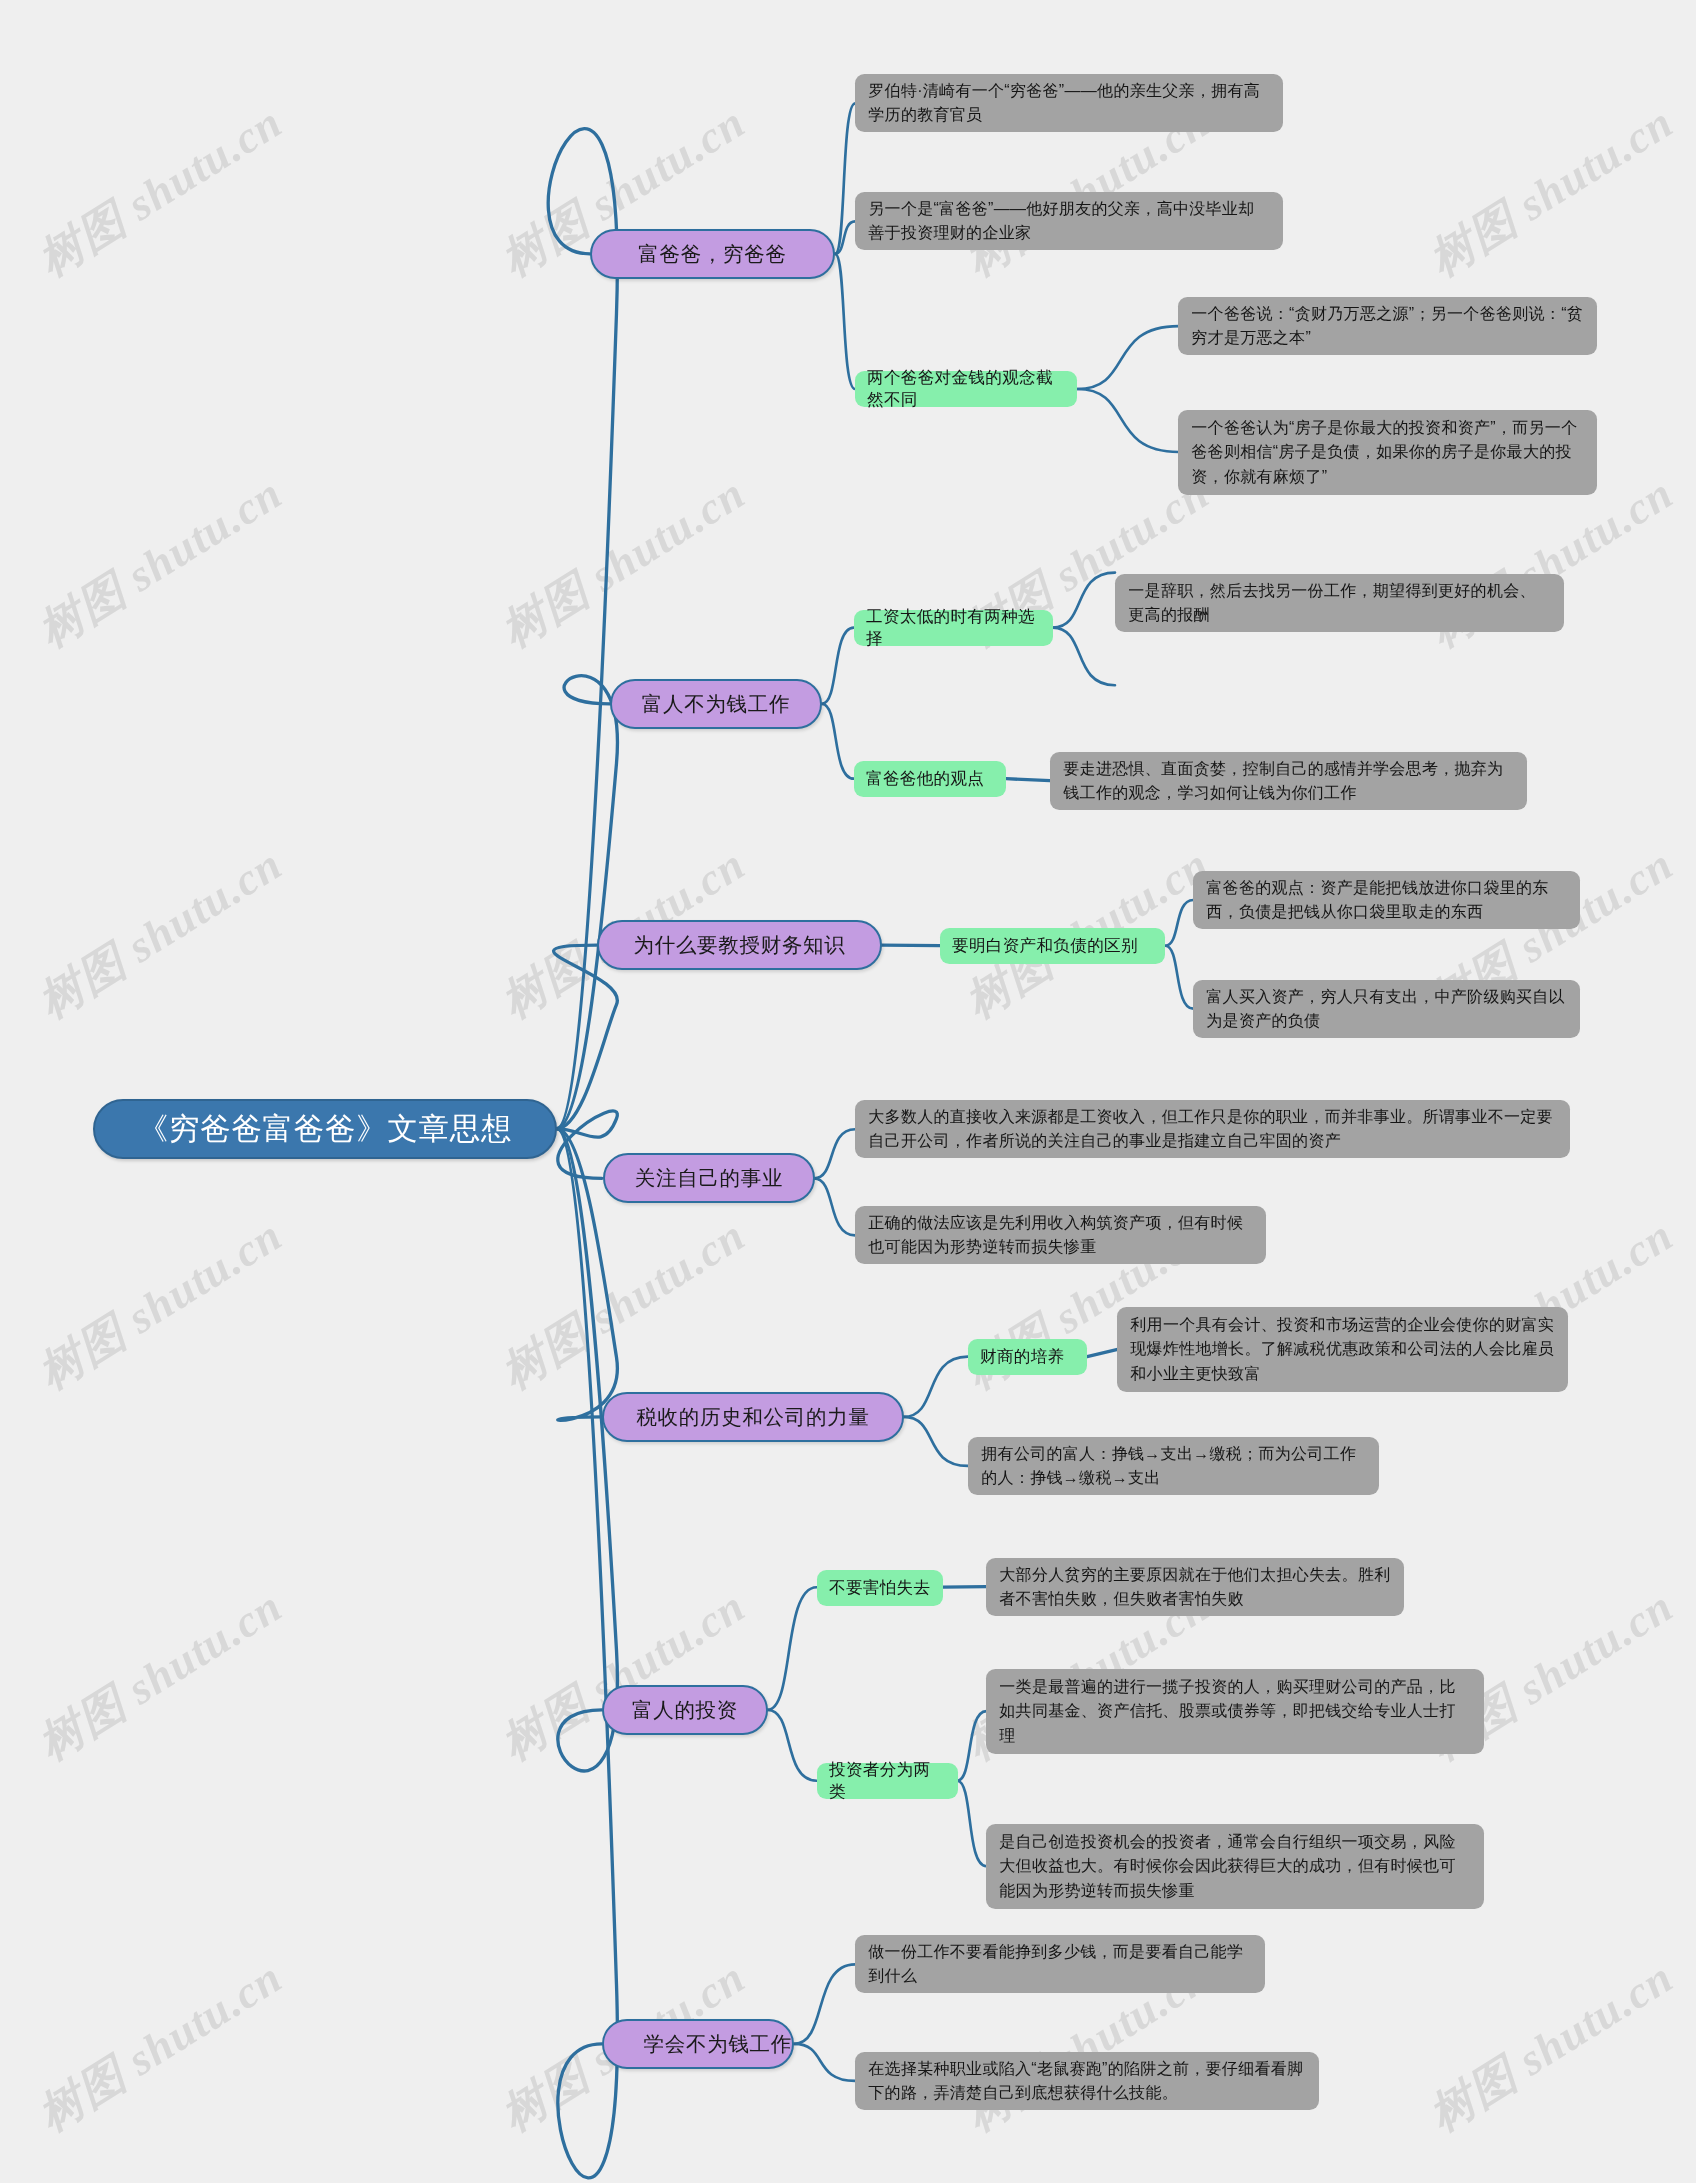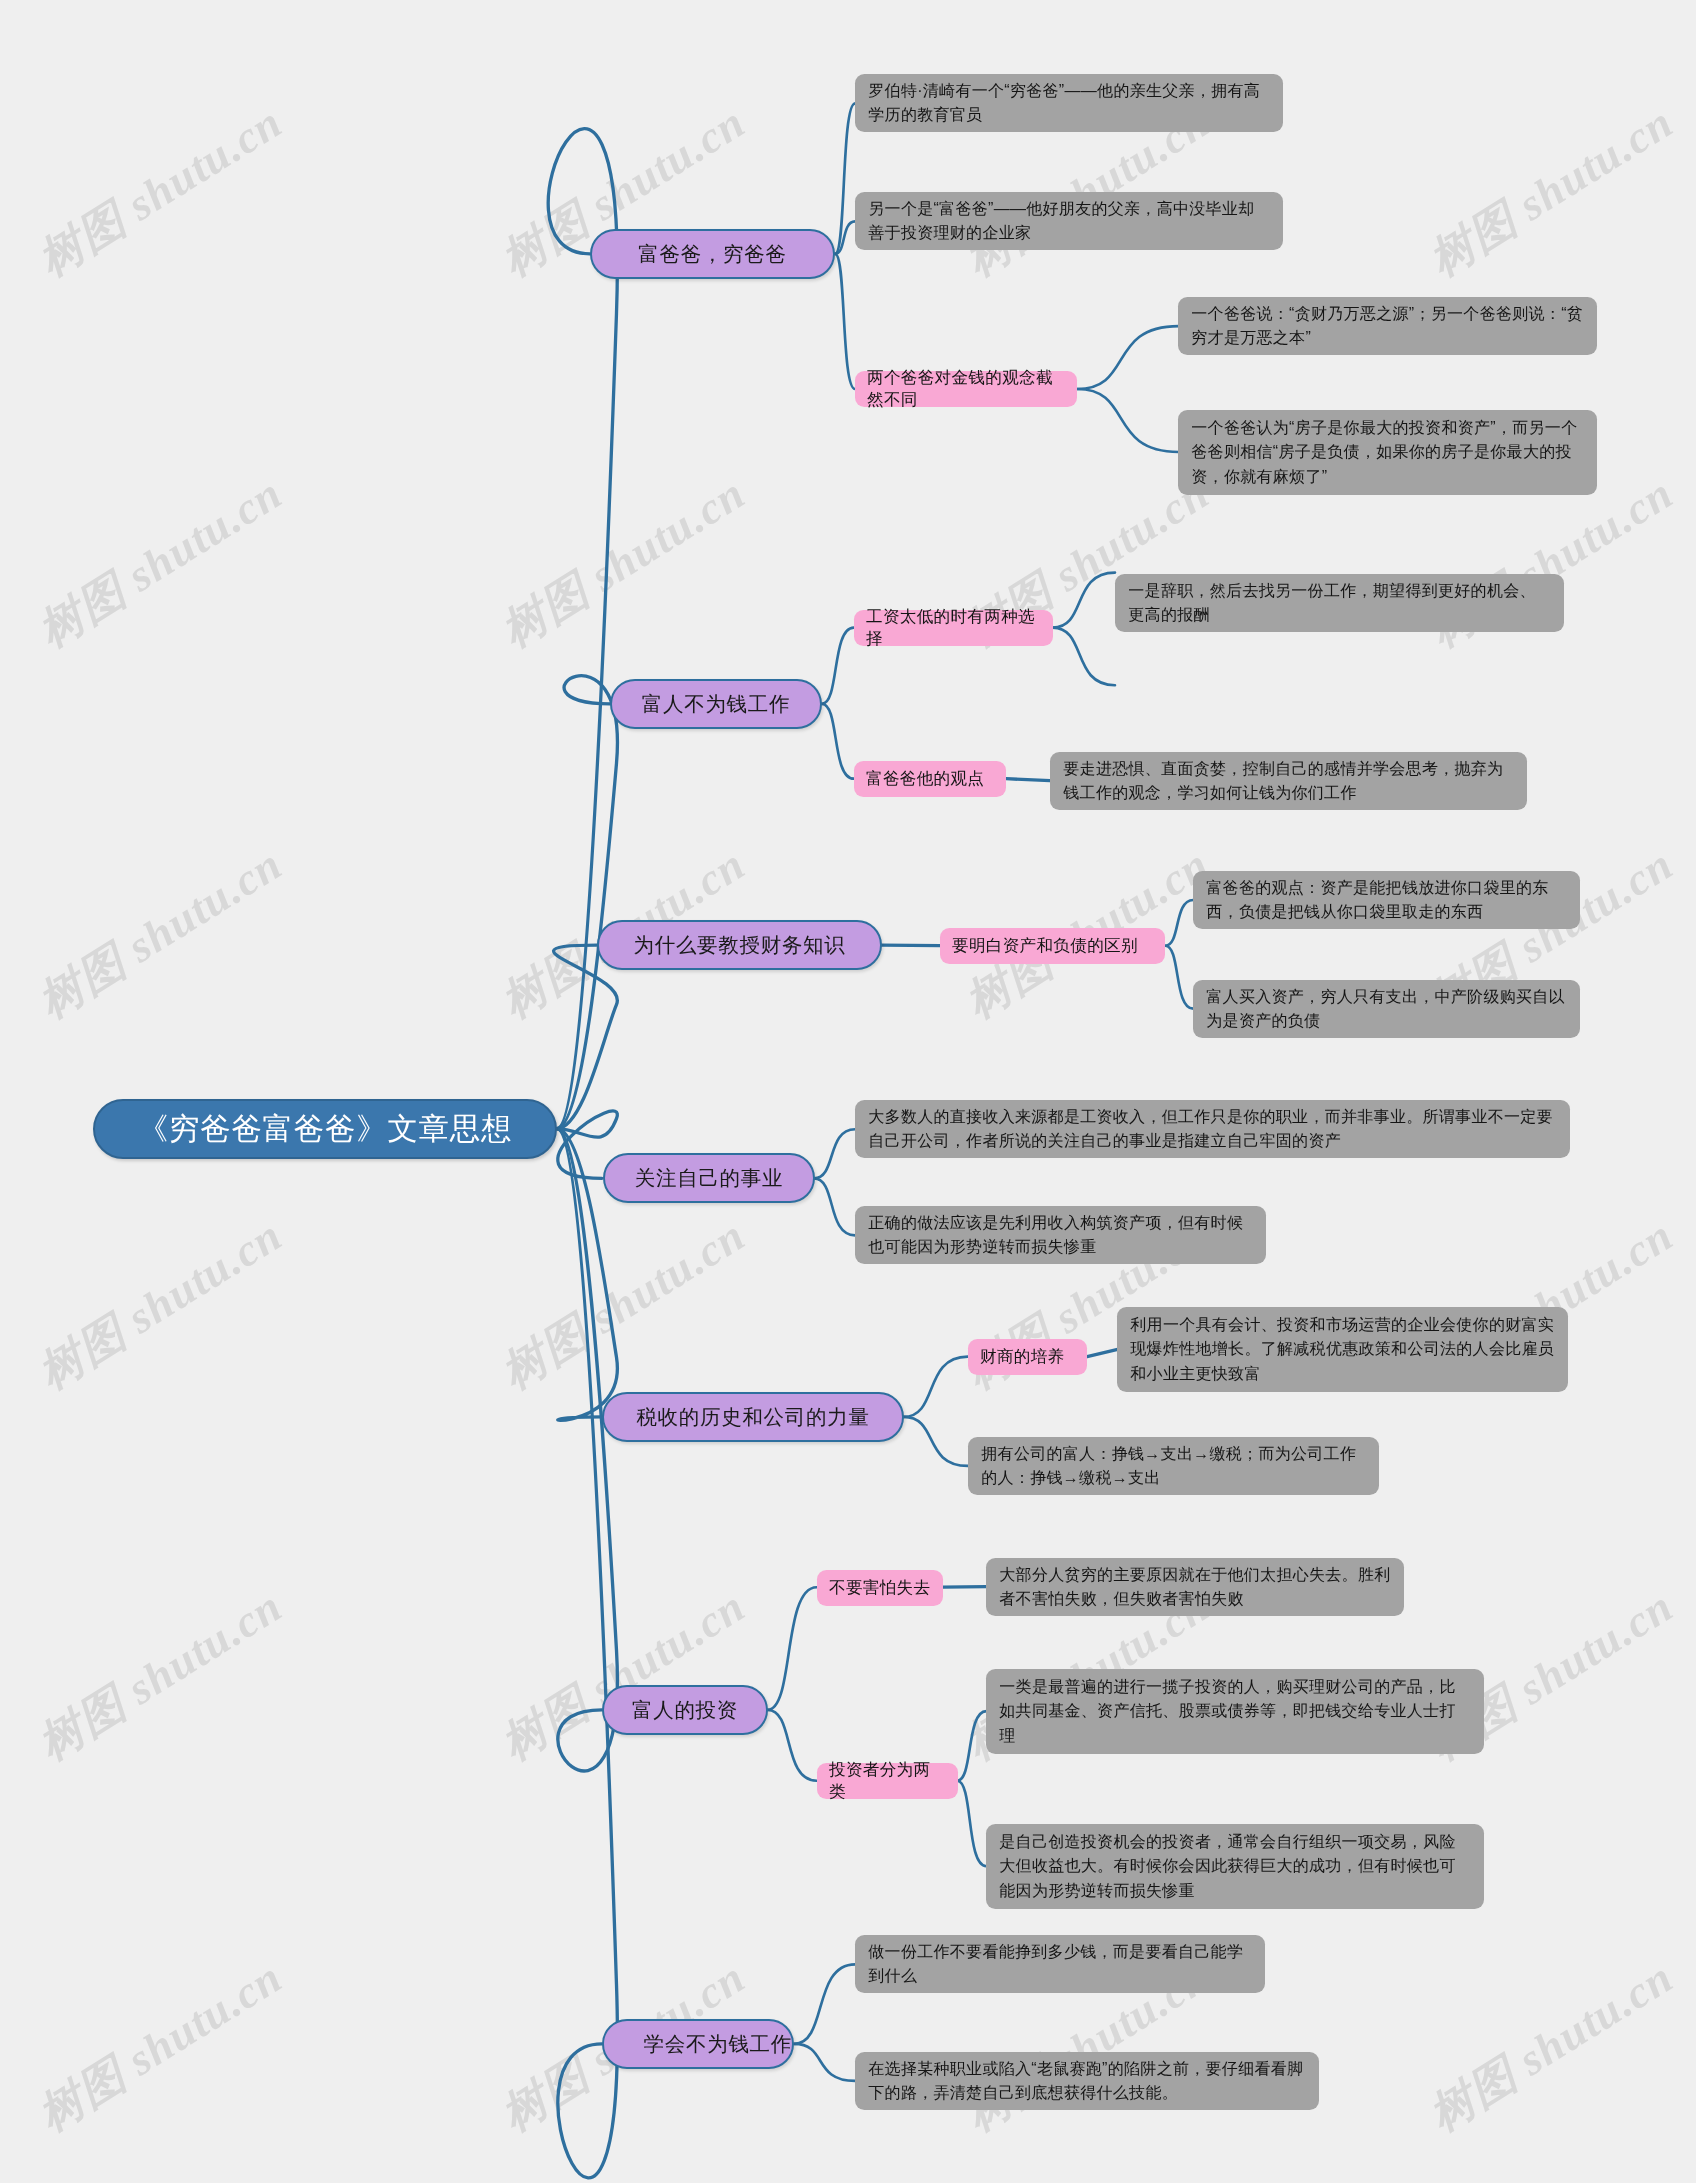--- a/index.html
+++ b/index.html
@@ -52,21 +52,21 @@
     color:#1a1a1a;
     border:2px solid #2e6f9e;
     border-radius:29px;
     display:flex;align-items:center;justify-content:center;
     font-size:20.5px;
     letter-spacing:0.7px;
     box-shadow:1.3px 2px 3.3px rgba(0,0,0,.13);
   }
 
   .sub{
-    background:#f9a8d4;
+    background:#86efac;
     color:#151515;
     border-radius:9.3px;
     display:flex;align-items:center;
     padding:0 12px;
     font-size:16.6px;
     letter-spacing:0.3px;
   }
 
   .leaf{
     background:#a3a3a3;

